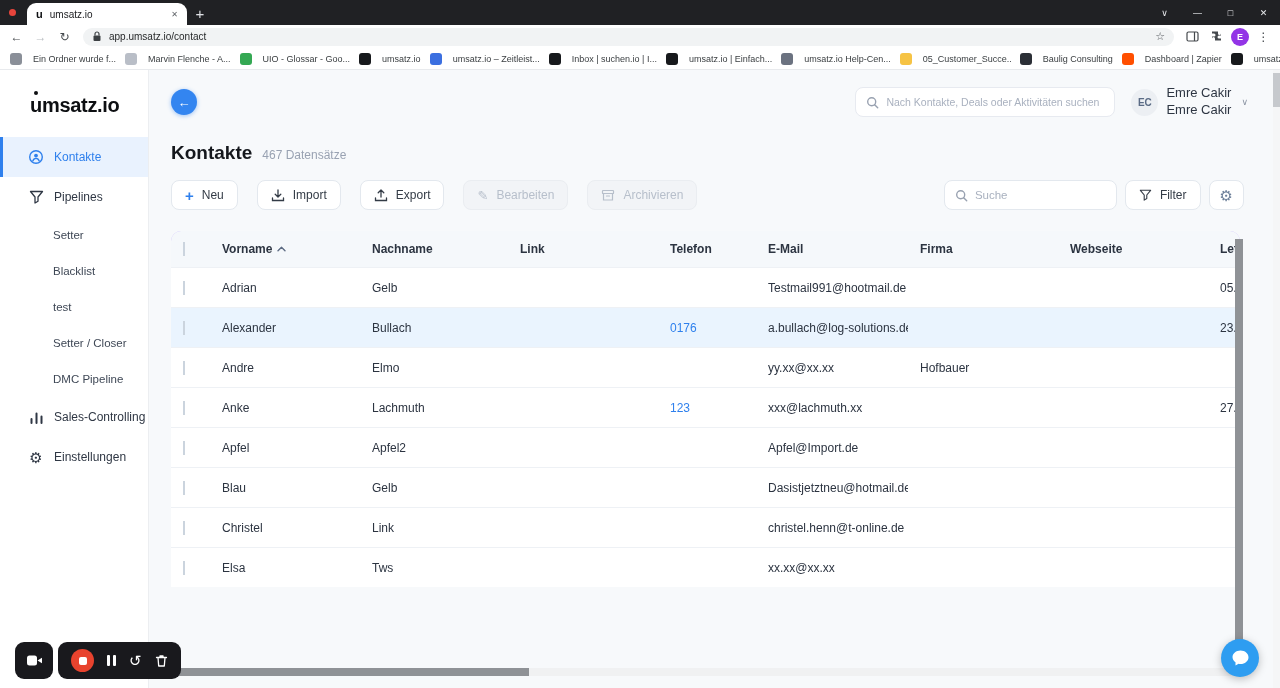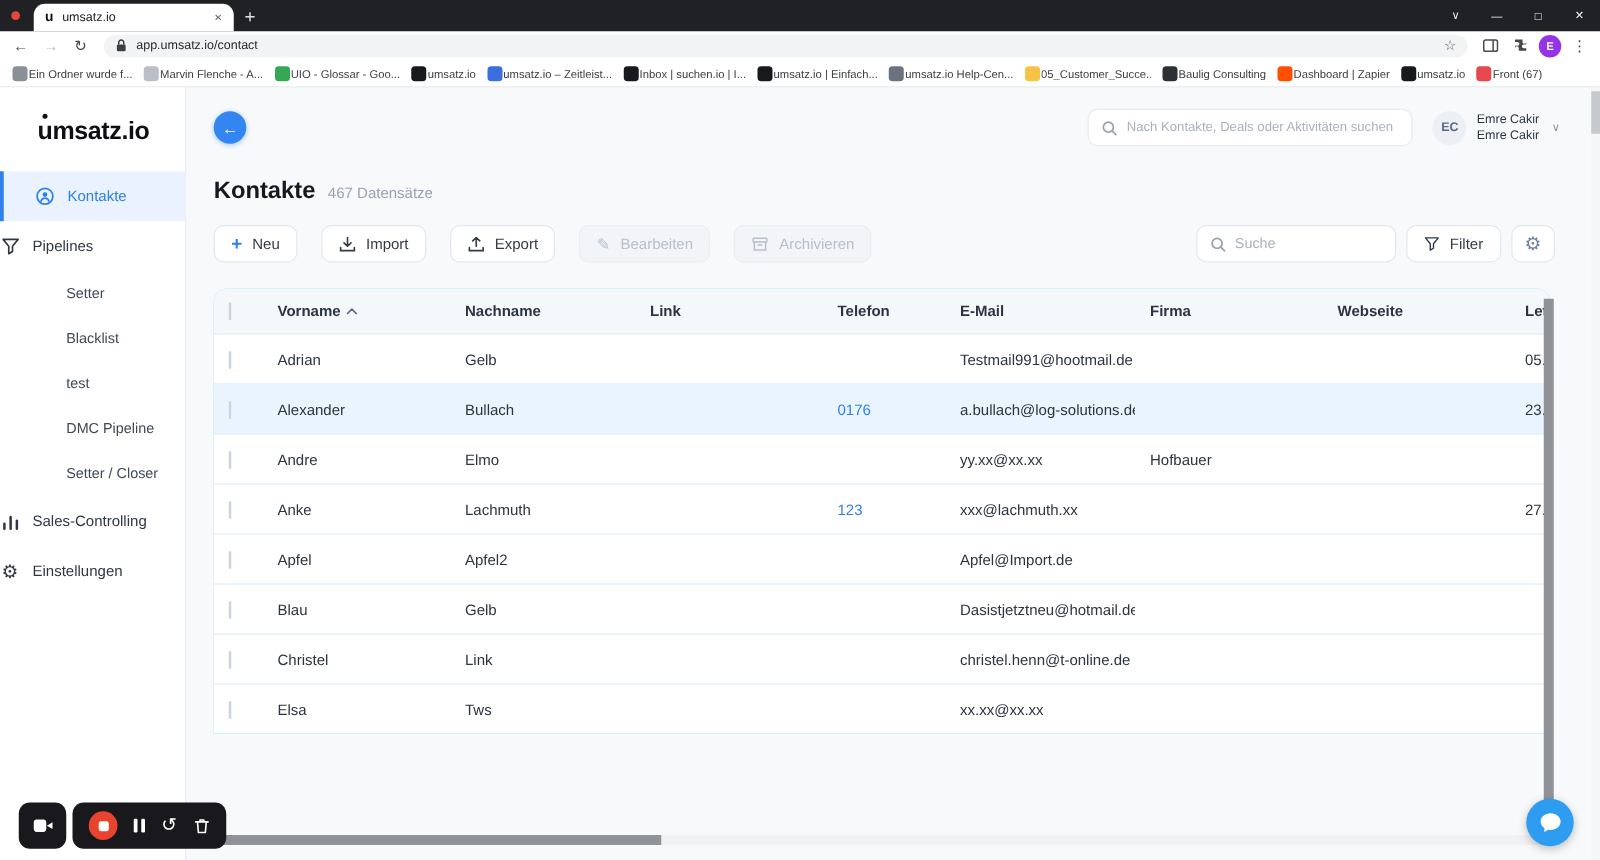--- a/index.html
+++ b/index.html
@@ -19,66 +19,66 @@
   .newtab{width:26px;height:23px;display:flex;align-items:center;justify-content:center;color:#dfe1e5;font-size:15px}
   .winctl{position:absolute;right:0;top:0;height:25px;display:flex}
   .winctl span{width:33px;height:25px;display:flex;align-items:center;justify-content:center;color:#e8eaed;font-size:9px}
   .navbar{height:23px;background:#fff;display:flex;align-items:center;padding:0 7px;gap:5px}
   .nbtn{width:19px;height:19px;display:flex;align-items:center;justify-content:center;color:#45494d;font-size:12px}
   .nbtn.dis{color:#b9bdc1}
   .urlpill{flex:1;height:18px;background:#f1f3f4;border-radius:9px;display:flex;align-items:center;gap:7px;padding:0 9px;margin:0 4px;font-size:10px;color:#27292b}
   .url-star{margin-left:auto;color:#5f6368;font-size:11px}
   .pavatar{width:18px;height:18px;border-radius:50%;background:#9334e6;color:#fff;font-size:9px;font-weight:bold;display:flex;align-items:center;justify-content:center}
   .bookmarks{height:22px;background:#fff;display:flex;align-items:center;gap:9px;padding:0 10px;border-bottom:1px solid #e8eaed;overflow:hidden}
-  .bm{display:flex;align-items:center;gap:1px;white-space:nowrap;flex:0 0 auto}
+  .bm{display:flex;align-items:center;gap:11px;white-space:nowrap;flex:0 0 auto}
   .bm-fav{width:12px;height:12px;border-radius:3px}
   .bm-label{font-size:9px;color:#3c4043;max-width:88px;overflow:hidden}
 
   
   .app{display:flex;height:618px;position:relative}
   .sidebar{flex:0 0 149px;background:#fff;border-right:1px solid #eceef1}
   .logo{position:relative;padding:24px 0 20px 30px;font-size:20px;font-weight:bold;color:#0d0f12;letter-spacing:-0.3px}
   .logo-dot{position:absolute;left:34px;top:21px;width:4px;height:4px;border-radius:50%;background:#0d0f12}
-  .nav-item{height:40px;display:flex;align-items:center;gap:10px;font-size:12px;color:#2f3744;font-weight:bold;cursor:pointer}
+  .nav-item{height:40px;display:flex;align-items:center;gap:10px;padding-left:28px;font-size:12px;color:#2f3744;font-weight:bold;cursor:pointer}
   .nav-item .lbl{font-weight:normal;color:inherit}
   .nav-item.active{background:#e9f2fe;color:#2f80ed;border-left:3px solid #2f80ed;padding-left:25px}
   .nav-ic{width:16px;display:flex;justify-content:center;color:inherit}
   .nav-sub{height:36px;display:flex;align-items:center;padding-left:53px;font-size:11.5px;color:#3f4856;cursor:pointer}
   .gear-glyph{font-size:15px;line-height:1}
 
   .main{flex:1;position:relative;padding-left:22px}
   .topbar{height:64px;display:flex;align-items:center;padding-right:32px}
   .backbtn{width:26px;height:26px;border-radius:50%;background:#3385f0;color:#fff;display:flex;align-items:center;justify-content:center;font-size:13px;box-shadow:0 1px 4px rgba(47,128,237,.45);cursor:pointer}
   .search-lg{margin-left:auto;width:260px;height:30px;background:#fff;border:1px solid #e7eaf0;border-radius:8px;display:flex;align-items:center;gap:7px;padding:0 10px}
   .search-lg input{border:0;outline:0;background:transparent;flex:1;font-size:10.5px;color:#333}
   .search-lg input::placeholder{color:#a9b1bf}
   .userbox{display:flex;align-items:center;gap:8px;margin-left:16px;cursor:pointer}
   .uavatar{width:27px;height:27px;border-radius:50%;background:#eceff3;color:#5a6b85;font-size:10px;font-weight:bold;display:flex;align-items:center;justify-content:center}
-  .unames{font-size:10px;color:#2e3643;line-height:1.3}
+  .unames{font-size:13px;color:#2e3643;line-height:1.3}
   .uchev{color:#8a93a2;font-size:9px;margin-left:2px}
 
   .titlerow{display:flex;align-items:baseline;gap:10px;margin-top:8px}
   .titlerow h1{font-size:19px;color:#15181d}
   .count{font-size:12px;color:#99a2b2}
 
   .toolbar{display:flex;align-items:center;margin-top:16px;padding-right:36px}
   .tb-left{display:flex;gap:19px}
   .tb-right{margin-left:auto;display:flex;gap:8px}
   .btn{height:30px;border:1px solid #e3e8ee;background:#fff;border-radius:8px;display:flex;align-items:center;gap:8px;padding:0 13px;font-size:12px;color:#333b46}
   .btn.disabled{background:#f2f4f7;border-color:#eaedf1;color:#b7bfcb;cursor:default}
   .plus{color:#2f80ed;font-size:15px;font-weight:bold;line-height:1}
   .pencil{font-size:13px;line-height:1}
-  .search-sm{width:160px;height:30px;background:#fff;border:1px solid #e3e8ee;border-radius:8px;display:flex;align-items:center;gap:7px;padding:0 10px}
+  .search-sm{width:173px;height:30px;background:#fff;border:1px solid #e3e8ee;border-radius:8px;display:flex;align-items:center;gap:7px;padding:0 10px}
   .search-sm input{border:0;outline:0;flex:1;font-size:11.5px;color:#333;background:transparent;min-width:0}
   .search-sm input::placeholder{color:#a9b1bf}
   .iconbtn{padding:0 10px}
   .gear-blue{font-size:15px;color:#6e809a;line-height:1}
 
   
-  .tablewrap{margin-top:21px;width:1069px;background:#7dd3fc;border-radius:10px 10px 0 0;overflow:hidden}
+  .tablewrap{margin-top:21px;width:1069px;background:#c4b5fd;border-radius:10px 10px 0 0;overflow:hidden}
   .thead,.trow{display:grid;grid-template-columns:39px 150px 148px 150px 98px 152px 150px 150px 80px;align-items:center}
   .thead{height:36px;background:#f5f8fb}
   .th{display:flex;align-items:center;gap:5px;font-size:11px;font-weight:bold;color:#5d6b83}
   .td{padding-left:12px;font-size:12px;color:#2c3441;white-space:nowrap;overflow:hidden}
   .trow{height:40px;border-top:1px solid #eef1f5;background:#fff;cursor:pointer}
   .trow.hl{background:#eaf4fe}
   .cb{width:14px;height:14px;border:1.5px solid #cbd4de;border-radius:3.5px;background:#fff;cursor:pointer}
   .linkcell{color:#2f80ed}
 
   
@@ -231,24 +231,24 @@
     <div class="nav-sub">
         <span>Setter</span>
       </div>
     <div class="nav-sub">
         <span>Blacklist</span>
       </div>
     <div class="nav-sub">
         <span>test</span>
       </div>
     <div class="nav-sub">
+        <span>Setter / Closer</span>
+      </div>
+    <div class="nav-sub">
         <span>DMC Pipeline</span>
-      </div>
-    <div class="nav-sub">
-        <span>Setter / Closer</span>
       </div>
     <div class="nav-item">
       <span class="nav-ic">
         <svg width="15" height="15" viewBox="0 0 15 15">
             <path d="M2.5 13V9M7.5 13V3.5M12.5 13V6.5" fill="none" stroke="currentColor" stroke-width="2" stroke-linecap="round"></path>
           </svg>
       </span>
       <span class="lbl">Sales-Controlling</span>
     </div>
     <div class="nav-item">

